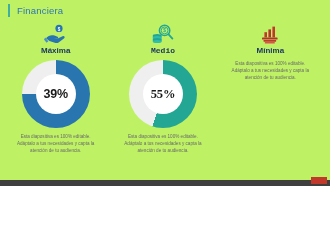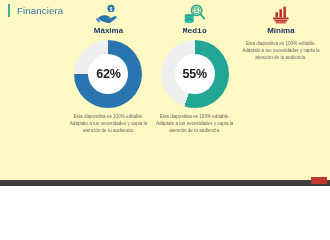--- a/index.html
+++ b/index.html
@@ -5,22 +5,22 @@
   html,body{margin:0;padding:0;}
   body{
     width:330px;height:186px;
     background:#ffffff;
     font-family:"Liberation Sans",sans-serif;
     overflow:hidden;
     position:relative;
   }
   .slide{
     position:absolute;inset:0;
-    background:#fef9c3;
-    display:flex;flex-direction:row;
+    background:#bef264;
+    display:flex;flex-direction:column;
   }
   
   .header{
     position:relative;
     height:20px;
     flex:0 0 auto;
     display:flex;align-items:center;
   }
   .accent-bar{
     width:2px;height:13px;
@@ -134,21 +134,21 @@
                    L13.2 14.7 L18.6 12.2 C20.1 11.5 21.4 13.1 20.2 14.2 L14.6 18.4 C13.4 19.3 12.1 19.2 10.8 18.8
                    L5.4 17.1 Z" fill="#2875B0"></path>
           <path d="M1.2 13.6 L4.4 17.3 L2.6 18.8 L0 15.4 Z" fill="#4A90C8"></path>
         </svg>
       </div>
       <div class="col-label">Máxima</div>
 
       <div class="donut-wrap">
         <div class="donut" style="background: conic-gradient(rgb(40, 117, 176) 0deg, rgb(40, 117, 176) 270deg, rgb(239, 239, 239) 270deg, rgb(239, 239, 239) 360deg);">
           <div class="donut-hole">
-            <span class="donut-value">62%</span>
+            <span class="donut-value">39%</span>
           </div>
         </div>
       </div>
 
       <div class="col-text">Esta diapositiva es 100% editable. Adáptalo a tus necesidades y capta la atención de tu audiencia.</div>
     </div>
 
     <div class="col">
       <div class="icon-wrap">
         <svg width="24" height="21" viewBox="0 0 24 21">
@@ -161,21 +161,21 @@
           <ellipse cx="6.2" cy="13.6" rx="4.4" ry="1.5" fill="#2FBFAC"></ellipse>
           <rect x="1.8" y="13.6" width="8.8" height="1.9" fill="#2FBFAC"></rect>
           <ellipse cx="6.2" cy="15.6" rx="4.4" ry="1.5" fill="#23A694"></ellipse>
           <rect x="1.8" y="15.6" width="8.8" height="1.9" fill="#23A694"></rect>
           <ellipse cx="6.2" cy="17.6" rx="4.4" ry="1.5" fill="#2FBFAC"></ellipse>
         </svg>
       </div>
       <div class="col-label teal">Medio</div>
 
       <div class="donut-wrap">
-        <div class="donut" style="background: conic-gradient(rgb(35, 166, 148) 0deg, rgb(35, 166, 148) 198deg, rgb(239, 239, 239) 198deg, rgb(239, 239, 239) 360deg);">
+        <div class="donut" style="background: conic-gradient(rgb(35, 166, 148) 0deg, rgb(35, 166, 148) 198deg, rgb(239, 239, 239) 198deg, rgb(239, 239, 239) 360deg); font-family: Liberation Serif, serif;">
           <div class="donut-hole">
             <span class="donut-value">55%</span>
           </div>
         </div>
       </div>
 
       <div class="col-text">Esta diapositiva es 100% editable. Adáptalo a tus necesidades y capta la atención de tu audiencia.</div>
     </div>
 
     <div class="col">

